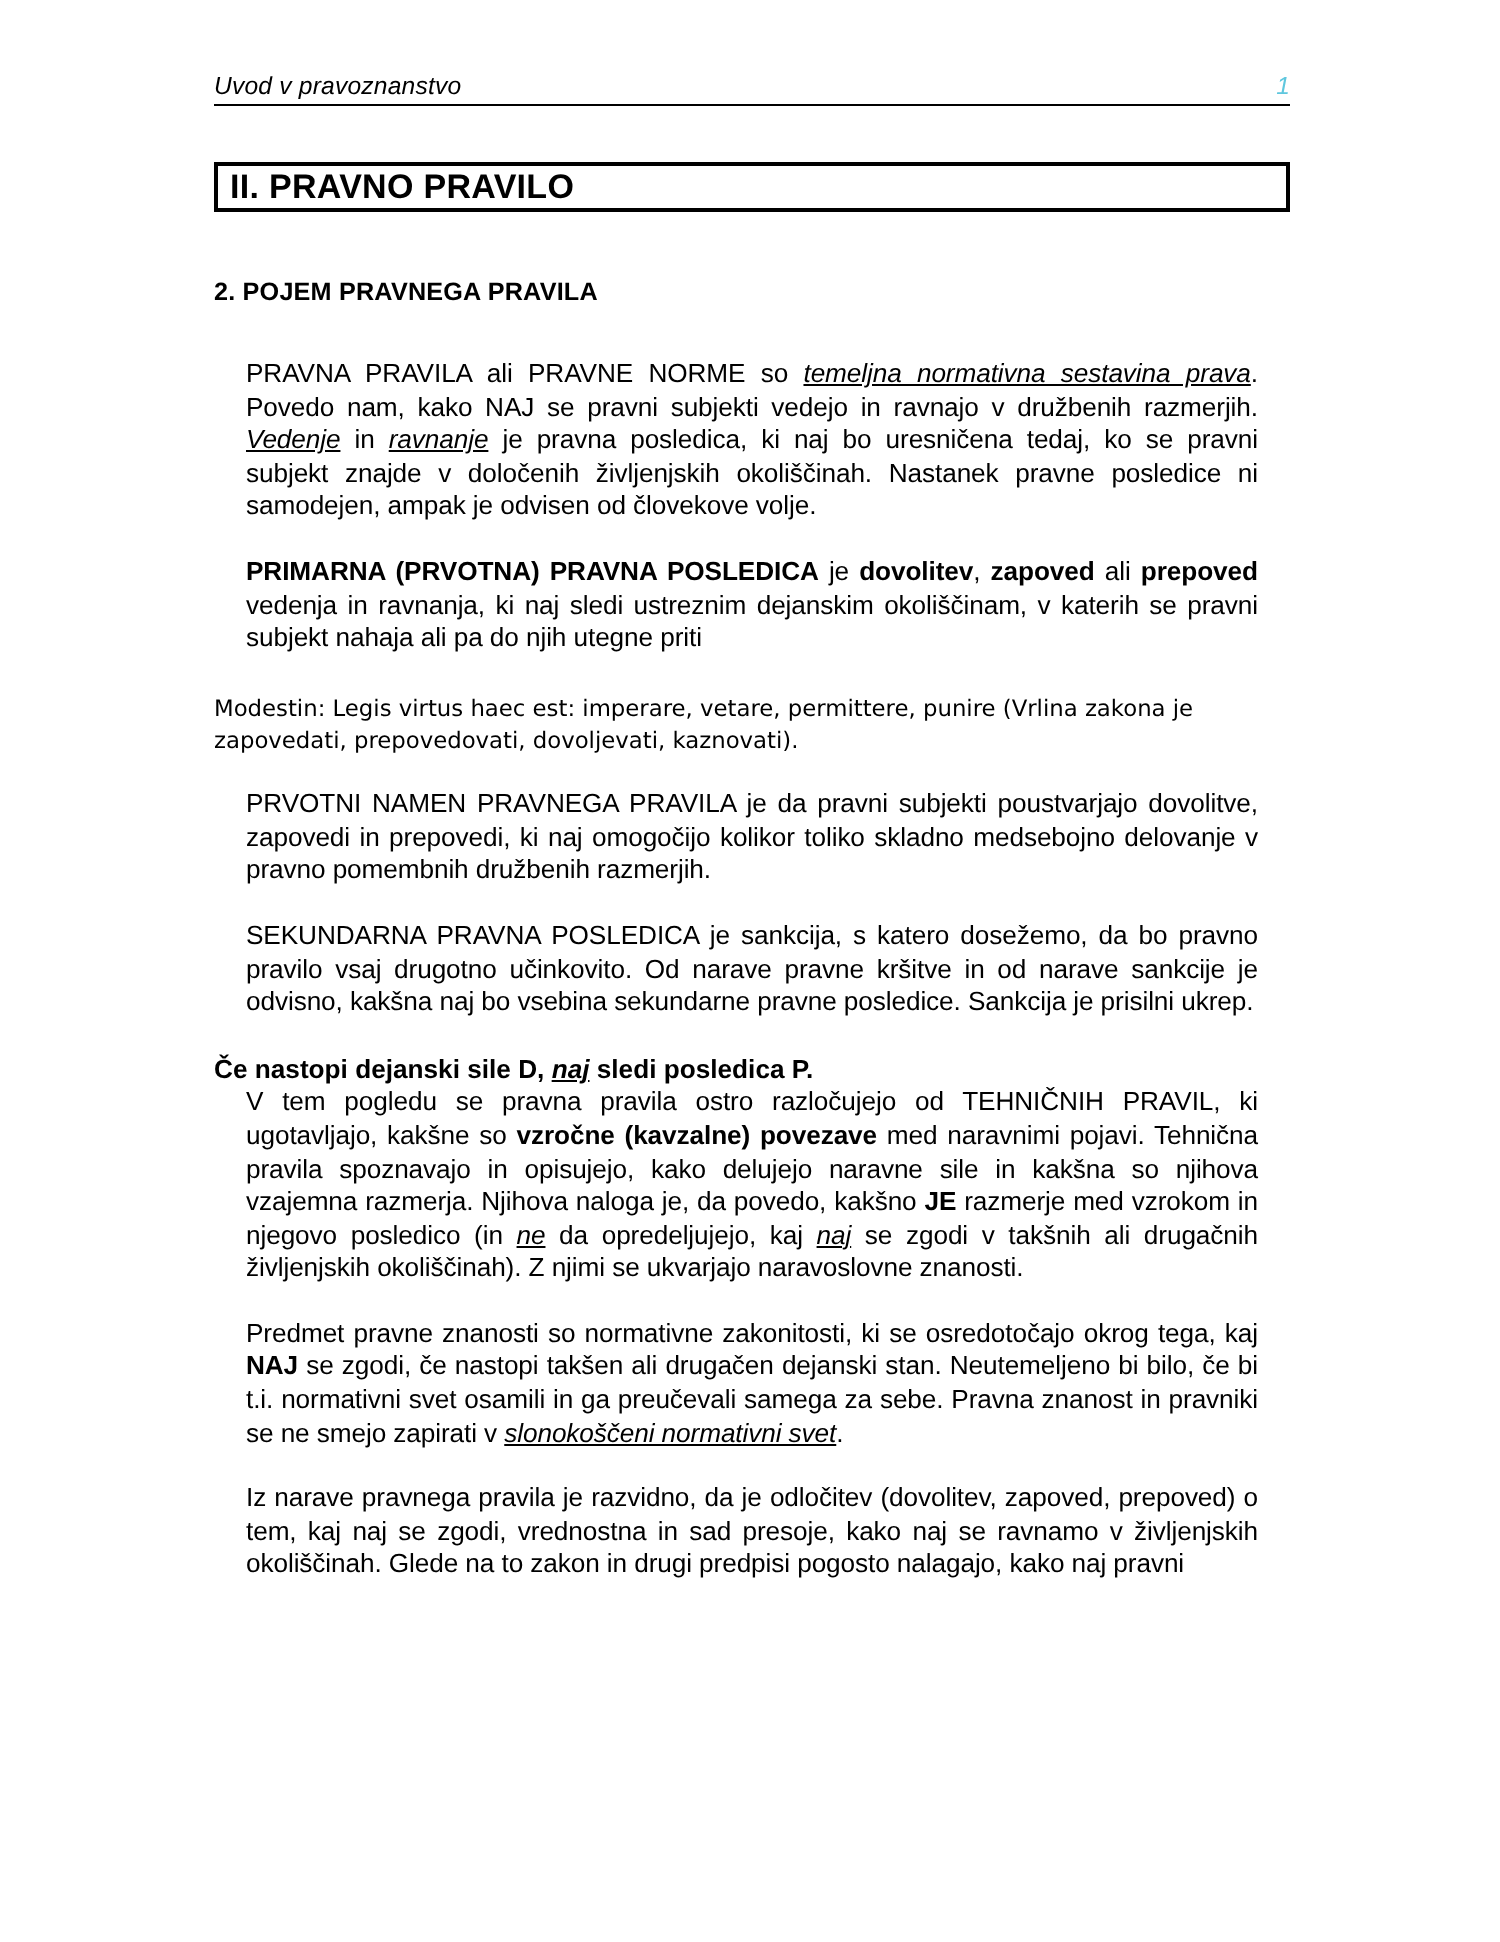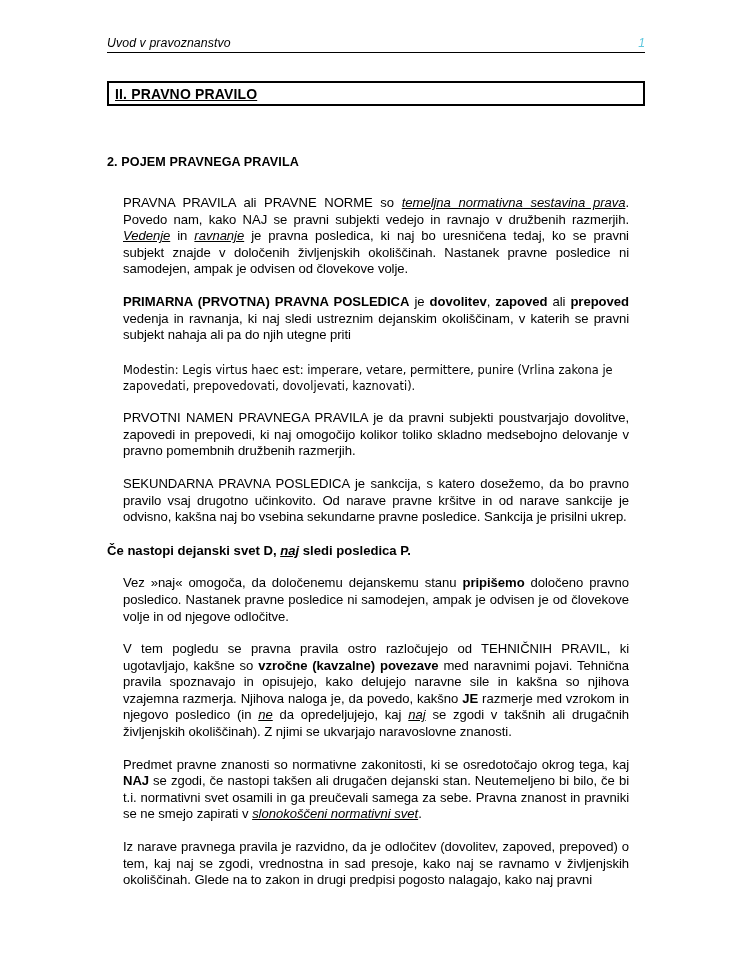--- a/index.html
+++ b/index.html
@@ -57,30 +57,29 @@
     margin-top: 28px;
     border: 2.2px solid #000000;
     height: 25px;
     display: flex;
     align-items: center;
     padding-left: 6px;
     box-sizing: border-box;
   }
   .chapter-box .chapter-title {
     font-weight: bold;
-    font-size: 14px;
+    font-size: 17px;
     letter-spacing: 0.15px;
-    text-decoration: underline;
   }
 
   
   .h-section {
     font-weight: bold;
     font-size: 12.6px;
-    margin-top: 49px;
+    margin-top: 33px;
     letter-spacing: 0.1px;
   }
   .h-subsection {
     font-weight: bold;
     font-size: 12.6px;
     margin-top: 18px;
     letter-spacing: 0.1px;
   }
   .h-subsection .num-small {
     font-size: 11.4px;
@@ -101,21 +100,21 @@
   p.first-body {
     margin-top: 26px;
   }
 
   
   p.note {
     font-family: "DejaVu Sans", sans-serif;
     font-size: 11.4px;
     line-height: 16.2px;
     text-align: left;
-    margin: 16px;
+    margin: 0;
     margin-top: 18px;
   }
 
   p.lead-bold {
     font-size: 13.1px;
     line-height: 16.6px;
     font-weight: bold;
     margin: 0;
     margin-top: 17px;
   }
@@ -147,23 +146,22 @@
 
     <p class="body"><b>PRIMARNA (PRVOTNA) PRAVNA POSLEDICA</b><span> je </span><b>dovolitev</b><span>, </span><b>zapoved</b><span> ali </span><b>prepoved</b><span> vedenja in ravnanja, ki naj sledi ustreznim dejanskim okoliščinam, v katerih se pravni subjekt nahaja ali pa do njih utegne priti</span></p>
 
     <p class="note">Modestin: Legis virtus haec est: imperare, vetare, permittere, punire (Vrlina zakona je zapovedati, prepovedovati, dovoljevati, kaznovati).</p>
 
     <p class="body">PRVOTNI NAMEN PRAVNEGA PRAVILA je da pravni subjekti poustvarjajo dovolitve, zapovedi in prepovedi, ki naj omogočijo kolikor toliko skladno medsebojno delovanje v pravno pomembnih družbenih razmerjih.</p>
 
     <p class="body">SEKUNDARNA PRAVNA POSLEDICA je sankcija, s katero dosežemo, da bo pravno pravilo vsaj drugotno učinkovito. Od narave pravne kršitve in od narave sankcije je odvisno, kakšna naj bo vsebina sekundarne pravne posledice. Sankcija je prisilni ukrep.</p>
 
 
-    <p class="lead-bold"><span>Če nastopi dejanski svet D, </span><span class="biu">naj</span><span> sledi posledica P.</span></p>
+    <p class="lead-bold"><span>Če nastopi dejanski sile D, </span><span class="biu">naj</span><span> sledi posledica P.</span></p>
 
-    <p class="body"><span>Vez »naj« omogoča, da določenemu dejanskemu stanu </span><b>pripišemo</b><span> določeno pravno posledico. Nastanek pravne posledice ni samodejen, ampak je odvisen je od človekove volje in od njegove odločitve.</span></p>
 
     <p class="body tight"><span>V tem pogledu se pravna pravila ostro razločujejo od TEHNIČNIH PRAVIL, ki ugotavljajo, kakšne so </span><b>vzročne (kavzalne) povezave</b><span> med naravnimi pojavi. Tehnična pravila spoznavajo in opisujejo, kako delujejo naravne sile in kakšna so njihova vzajemna razmerja. Njihova naloga je, da povedo, kakšno </span><b>JE</b><span> razmerje med vzrokom in njegovo posledico (in </span><span class="iu">ne</span><span> da opredeljujejo, kaj </span><span class="iu">naj</span><span> se zgodi v takšnih ali drugačnih življenjskih okoliščinah).  Z njimi se ukvarjajo naravoslovne znanosti.</span></p>
 
     <p class="body"><span>Predmet pravne znanosti so normativne zakonitosti, ki se osredotočajo okrog tega, kaj </span><b>NAJ</b><span> se zgodi, če nastopi takšen ali drugačen dejanski stan. Neutemeljeno bi bilo, če bi t.i. normativni svet osamili in ga preučevali samega za sebe. Pravna znanost in pravniki se ne smejo zapirati v </span><span class="iu">slonokoščeni normativni svet</span><span>.</span></p>
 
     <p class="body">Iz narave pravnega pravila je razvidno, da je odločitev (dovolitev, zapoved, prepoved) o tem, kaj naj se zgodi, vrednostna in sad presoje, kako naj se ravnamo v življenjskih okoliščinah. Glede na to zakon in drugi predpisi pogosto nalagajo, kako naj pravni</p>
 
   </div>
 </div>
 

